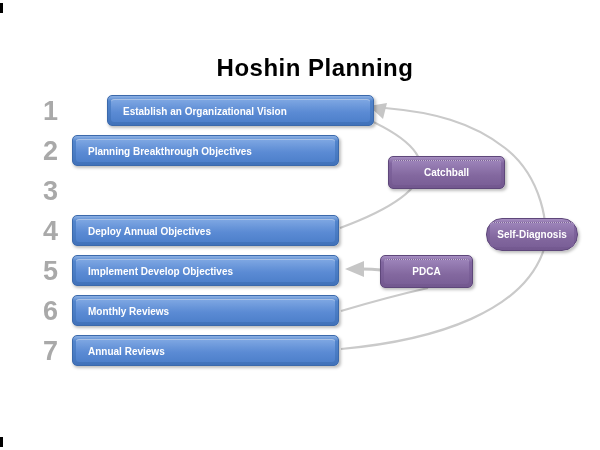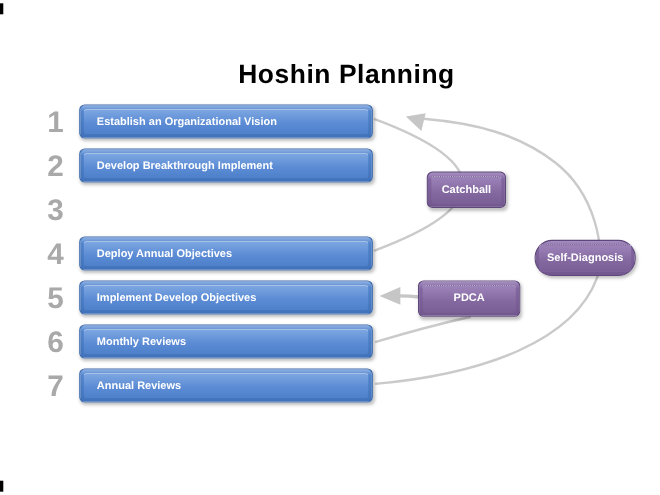--- a/index.html
+++ b/index.html
@@ -65,27 +65,27 @@
     <path d="M 341 349 C 440 340 522 310 543 252 C 551 227 541 176 505 148 C 472 122 432 112 385 108" fill="none" stroke="#cacaca" stroke-width="2.2"></path>
     <polygon points="369,106 387,103 383,119" fill="#c6c6c6"></polygon>
 
     <path d="M 341 311 Q 388 297 428 288" fill="none" stroke="#cacaca" stroke-width="2.2"></path>
 
     <path d="M 362 269 Q 372 269 381 270" fill="none" stroke="#c6c6c6" stroke-width="3"></path>
     <polygon points="345,269 364,261 364,277" fill="#c6c6c6"></polygon>
   </svg>
 
   <div class="step-num" style="top:93px;">1</div>
-  <div class="step-box" style="top:95px;">
+  <div class="step-box" style="top:95px;margin-left:35px;">
     <div class="step-inner">Establish an Organizational Vision</div>
   </div>
 
   <div class="step-num" style="top:133px;">2</div>
   <div class="step-box" style="top:135px;">
-    <div class="step-inner">Develop Breakthrough Implement</div>
+    <div class="step-inner">Planning Breakthrough Objectives</div>
   </div>
 
   <div class="step-num" style="top:173px;">3</div>
 
   <div class="step-num" style="top:213px;">4</div>
   <div class="step-box" style="top:215px;">
     <div class="step-inner">Deploy Annual Objectives</div>
   </div>
 
   <div class="step-num" style="top:253px;">5</div>
@@ -96,21 +96,21 @@
   <div class="step-num" style="top:293px;">6</div>
   <div class="step-box" style="top:295px;">
     <div class="step-inner">Monthly Reviews</div>
   </div>
 
   <div class="step-num" style="top:333px;">7</div>
   <div class="step-box" style="top:335px;">
     <div class="step-inner">Annual Reviews</div>
   </div>
 
-  <div class="callout-box" style="left:388px;top:156px;width:72px;height:33px;">
+  <div class="callout-box" style="left:388px;top:156px;width:117px;height:33px;">
     <div class="callout-inner">Catchball</div>
   </div>
 
   <div class="callout-box" style="left:486px;top:218px;width:92px;height:33px;border-radius:16px;">
     <div class="callout-inner">Self-Diagnosis</div>
   </div>
 
   <div class="callout-box" style="left:380px;top:255px;width:93px;height:33px;">
     <div class="callout-inner">PDCA</div>
   </div>

